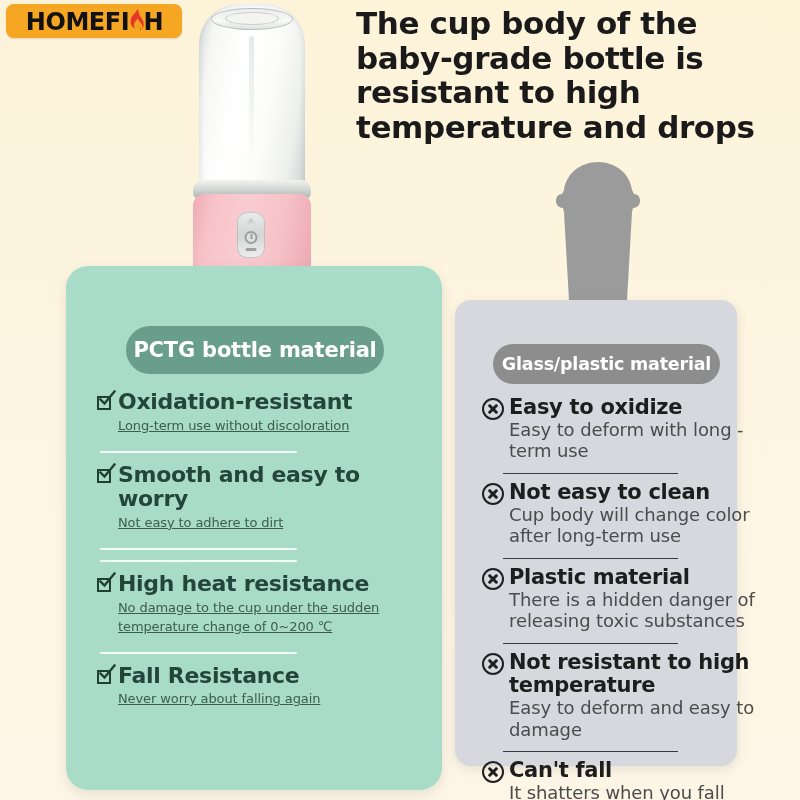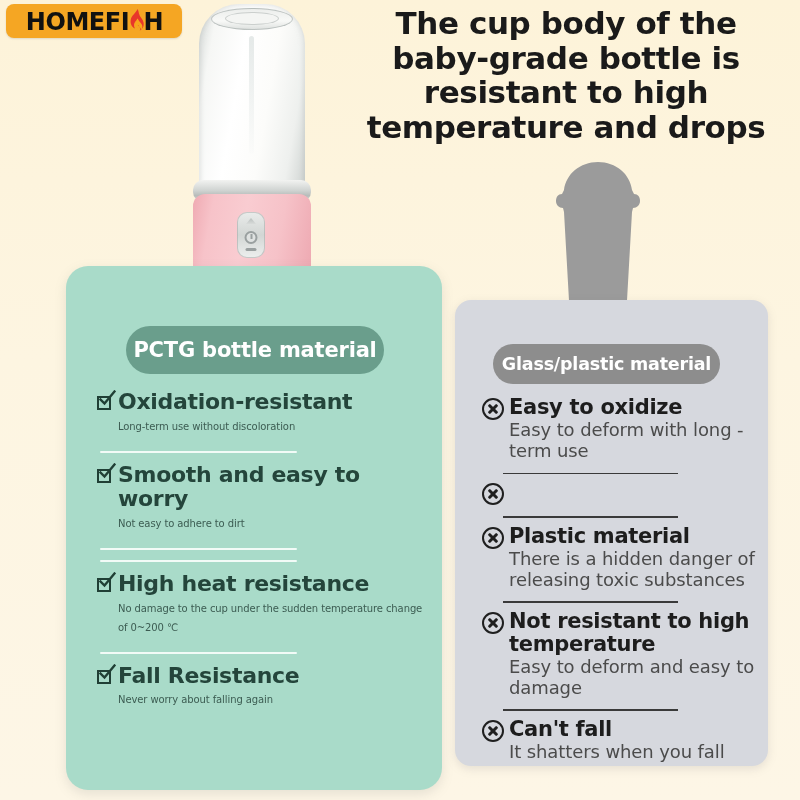--- a/index.html
+++ b/index.html
@@ -53,21 +53,21 @@
     margin: 0 -1px;
   }
   #logo .flame svg { display: block; }
 
   
   #headline {
     position: absolute;
     right: 24px;
     top: 6px;
     width: 420px;
-    text-align: center;
+    text-align: left;
     font-size: 31px;
     line-height: 1.12;
     font-weight: 700;
     color: #1a1a1a;
     letter-spacing: -0.4px;
   }
 
   
   #blender {
     position: absolute;
@@ -222,21 +222,21 @@
     top: 266px;
     width: 376px;
     height: 524px;
     background: #a9dbc9;
     border-radius: 22px;
     box-shadow: 0 4px 12px rgba(120,130,120,.18);
   }
   #card-right {
     left: 455px;
     top: 300px;
-    width: 313px;
+    width: 282px;
     height: 466px;
     background: #d6d8de;
     border-radius: 16px;
     box-shadow: 0 3px 10px rgba(120,120,130,.18);
   }
 
   
   .badge {
     position: absolute;
     display: flex;
@@ -294,24 +294,25 @@
 
   
   #list-left .item { margin-bottom: 0; padding-bottom: 10px; }
   #list-left .ico { width: 26px; padding-top: 4px; }
   #list-left .title {
     font-size: 22px;
     color: #24453b;
     line-height: 1.12;
   }
   #list-left .sub {
-    font-size: 10px;
+    font-size: 13px;
     color: #3c5c52;
     line-height: 1.2;
     margin-top: 3px;
+    text-decoration: underline;
   }
   #list-left .divider {
     height: 2px;
     background: #f2fbf7;
     width: 58%;
     margin: 7px 0 10px 8px;
     border-radius: 2px;
   }
   .chk {
     position: relative;
@@ -479,20 +480,21 @@
           <span class="ico">
             <span class="xcirc"></span>
           </span>
           <span class="body"><span class="title">Easy to oxidize</span><br><span class="sub">Easy to deform with long -term use</span></span>
         </div>
         <div class="divider"></div>
         <div class="item">
           <span class="ico">
             <span class="xcirc"></span>
           </span>
+          <span class="body"><span class="title">Not easy to clean</span><br><span class="sub">Cup body will change color after long-term use</span></span>
         </div>
         <div class="divider"></div>
         <div class="item">
           <span class="ico">
             <span class="xcirc"></span>
           </span>
           <span class="body"><span class="title">Plastic material</span><br><span class="sub">There is a hidden danger of releasing toxic substances</span></span>
         </div>
         <div class="divider"></div>
         <div class="item">

